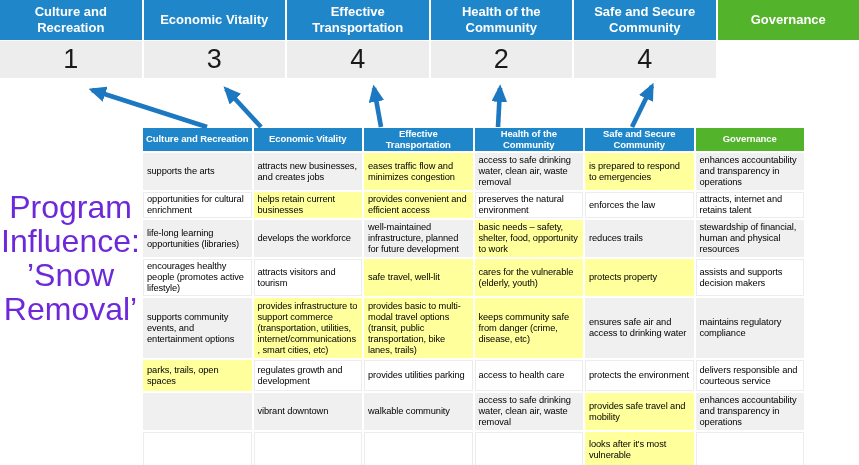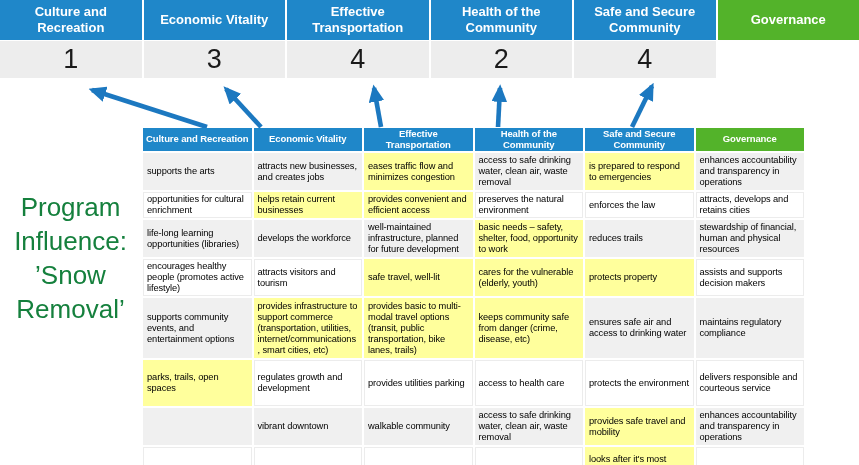--- a/index.html
+++ b/index.html
@@ -30,21 +30,21 @@
     display:flex; align-items:center; justify-content:center;
     font-size:27px; color:#1a1a1a;
   }
   
   .arrows{position:absolute; left:0; top:0; width:859px; height:465px; pointer-events:none;}
   .arrows line{stroke:var(--arrow); stroke-width:4.6;}
   .arrows marker path{fill:var(--arrow);}
   
   .title{
     position:absolute; left:0; top:190px; width:141px;
-    text-align:center; font-size:26px; line-height:34px; color:#15803d;
+    text-align:center; font-size:32px; line-height:34px; color:#6d28d9;
   }
   
   table.matrix{
     position:absolute; left:141px; top:126px; width:665px;
     table-layout:fixed; border-collapse:separate; border-spacing:2px;
   }
   table.matrix th{
     background:var(--blue); color:#fff; font-size:9.5px; font-weight:bold;
     height:23px; text-align:center; line-height:1.12; padding:1px 2px;
     letter-spacing:-0.1px;
@@ -55,21 +55,21 @@
     color:#000; letter-spacing:-0.1px; word-wrap:break-word;
   }
   td.gray{background:var(--row_gray);}
   td.white{background:#fff; box-shadow:inset 0 0 0 1px #ececec;}
   td.yellow{background:var(--yellow);}
   tbody tr:nth-child(1){height:34px;}
   tbody tr:nth-child(2){height:14px;}
   tbody tr:nth-child(3){height:33px;margin-top:28px;}
   tbody tr:nth-child(4){height:30px;}
   tbody tr:nth-child(5){height:60px;}
-  tbody tr:nth-child(6){height:46px;}
+  tbody tr:nth-child(6){height:31px;}
   tbody tr:nth-child(7){height:35px;}
   tbody tr:nth-child(8){height:35px;}
 </style>
 </head>
 <body>
 
 <div class="summary">
     <div class="sum-h blue">Culture and Recreation</div>
     <div class="sum-h blue">Economic Vitality</div>
     <div class="sum-h blue">Effective Transportation</div>
@@ -117,21 +117,21 @@
         <td class="gray">access to safe drinking water, clean air, waste removal</td>
         <td class="yellow">is prepared to respond to emergencies</td>
         <td class="gray">enhances accountability and transparency in operations</td>
       </tr>
       <tr>
         <td class="white">opportunities for cultural enrichment</td>
         <td class="yellow">helps retain current businesses</td>
         <td class="yellow">provides convenient and efficient access</td>
         <td class="white">preserves the natural environment</td>
         <td class="white">enforces the law</td>
-        <td class="white">attracts, develops and retains cities</td>
+        <td class="white">attracts, internet and retains talent</td>
       </tr>
       <tr>
         <td class="gray">life-long learning opportunities (libraries)</td>
         <td class="gray">develops the workforce</td>
         <td class="gray">well-maintained infrastructure, planned for future development</td>
         <td class="yellow">basic needs – safety, shelter, food, opportunity to work</td>
         <td class="gray">reduces trails</td>
         <td class="gray">stewardship of financial, human and physical resources</td>
       </tr>
       <tr>

